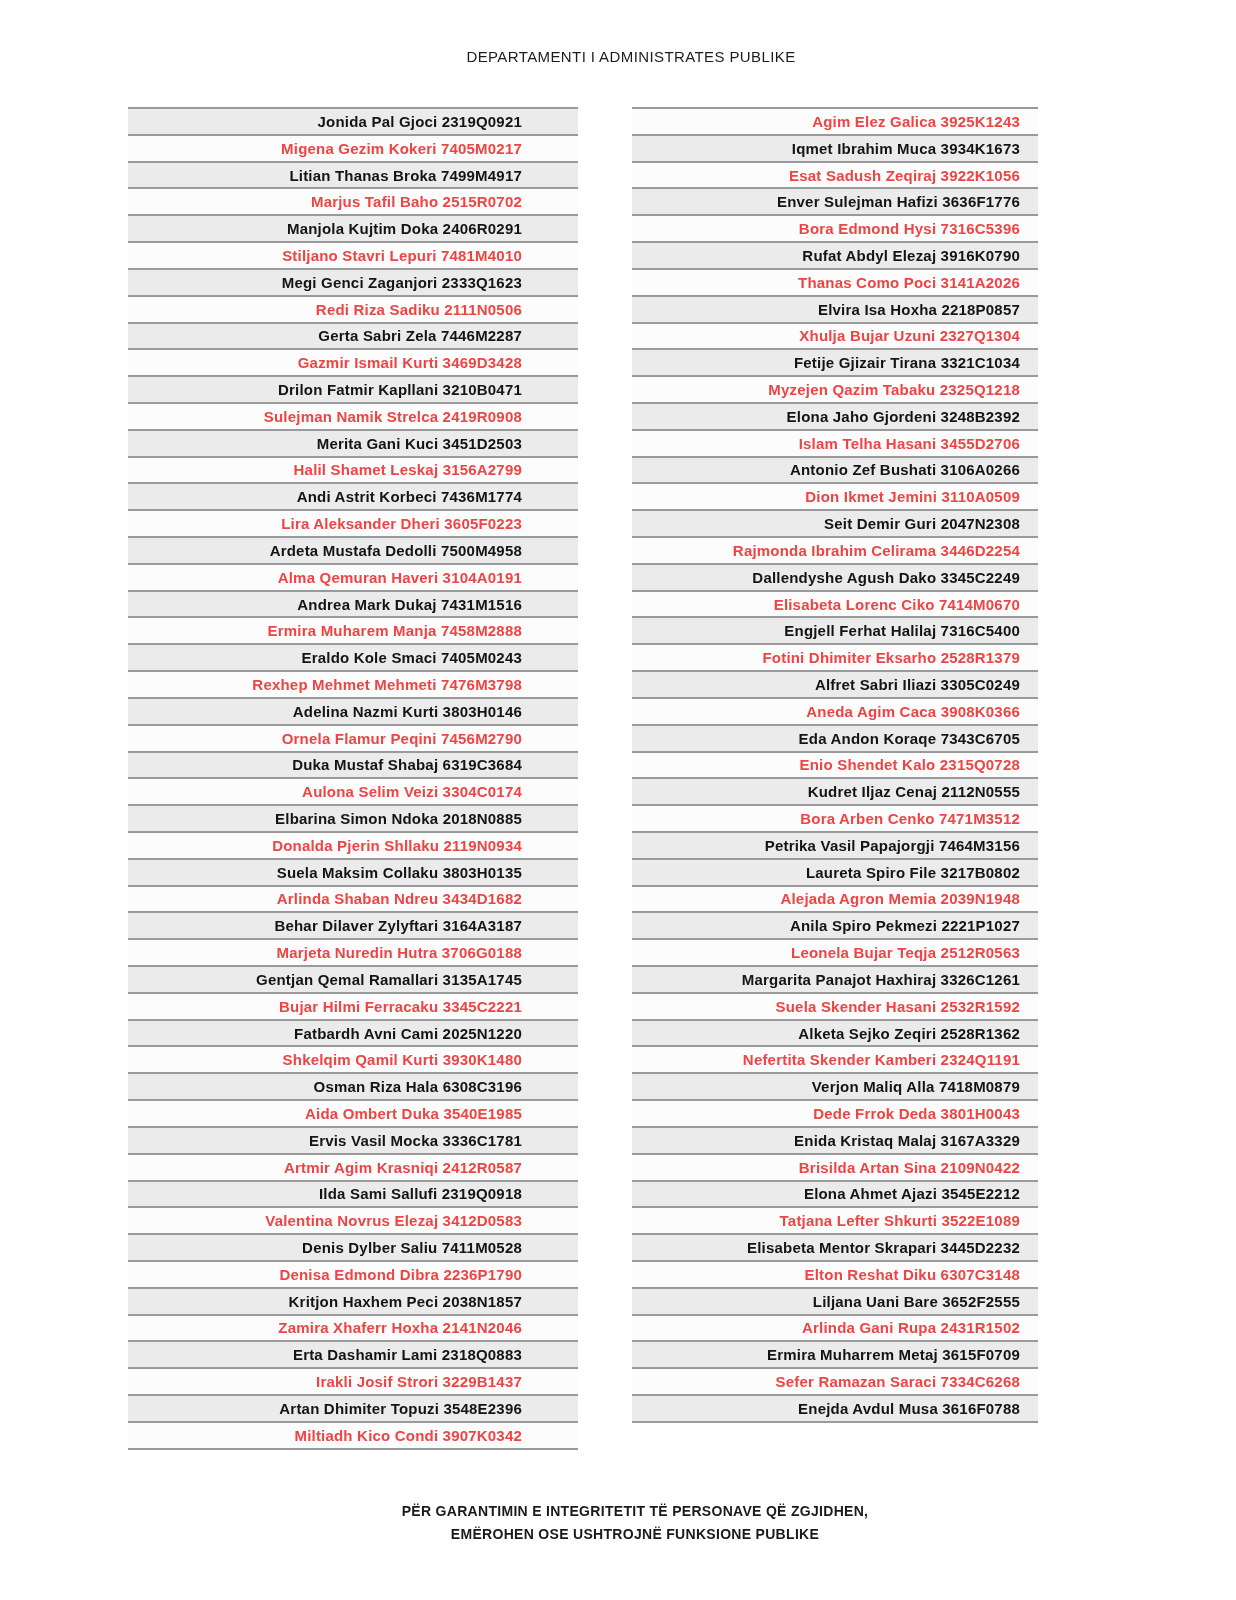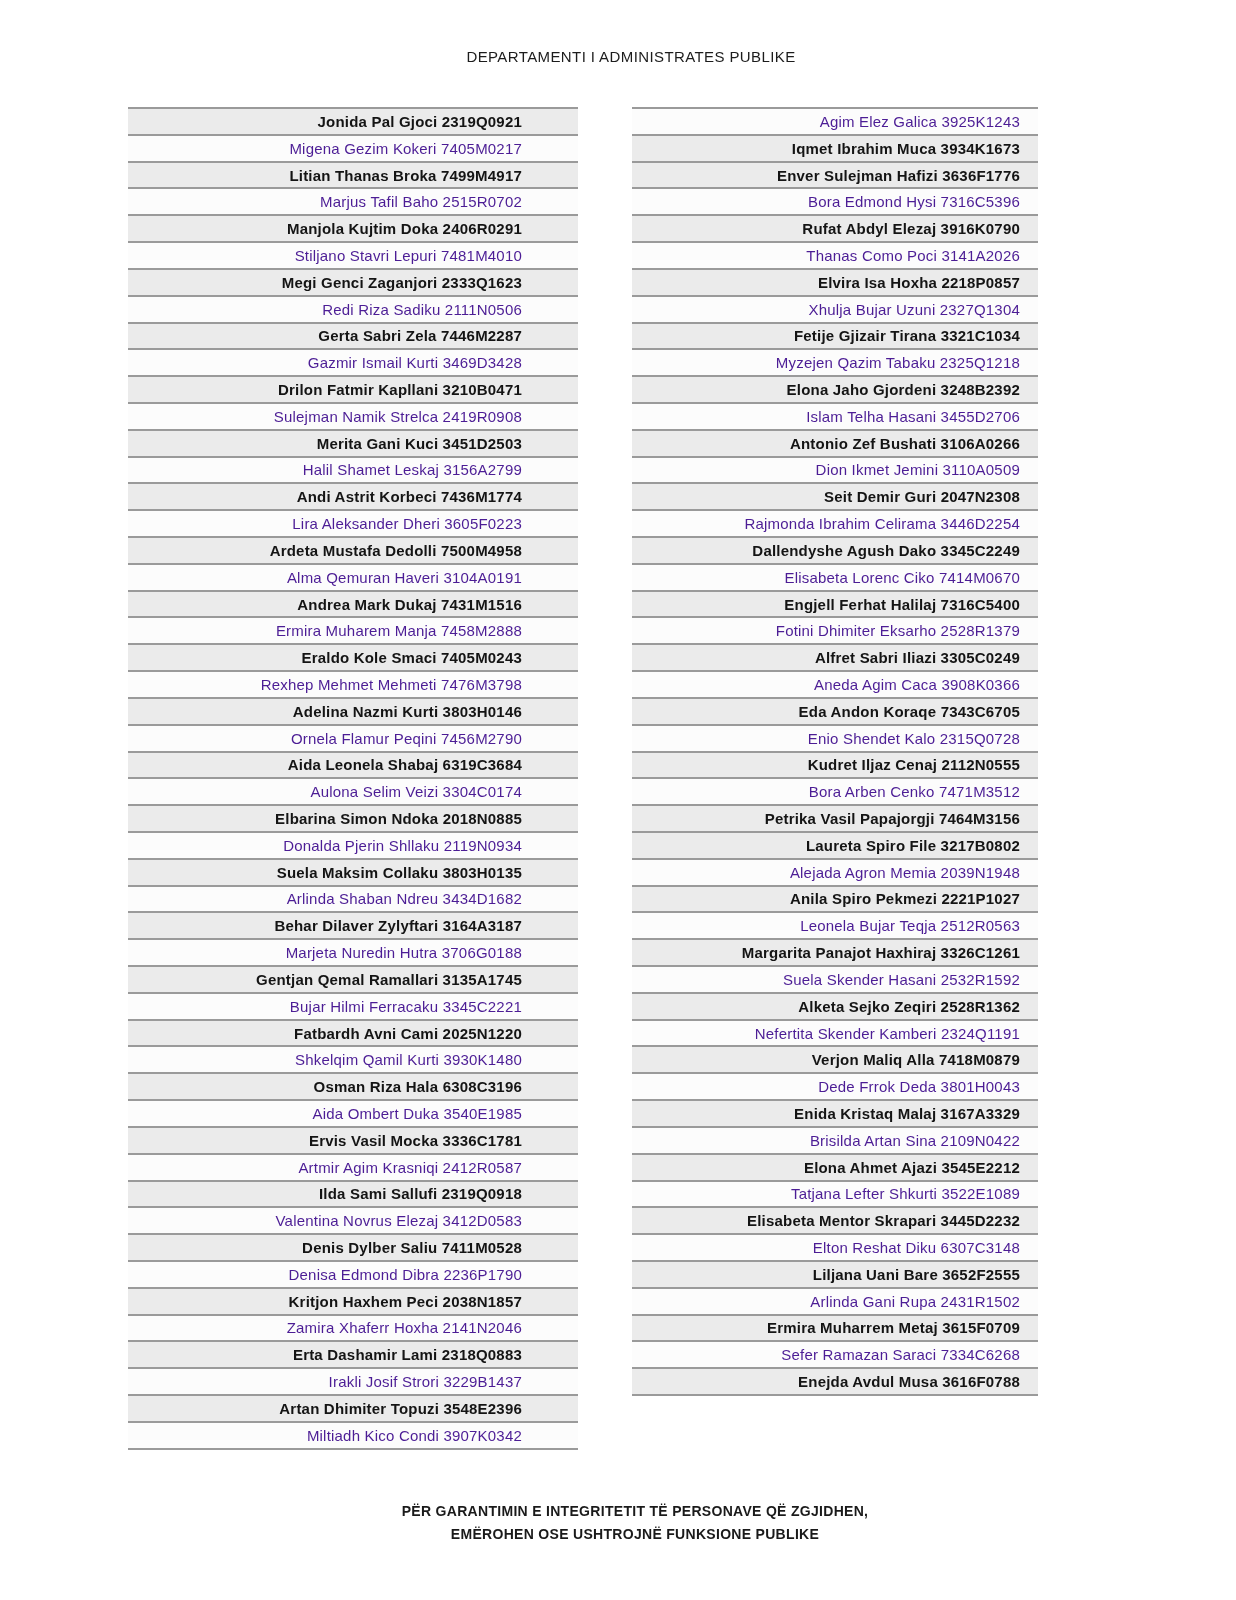--- a/index.html
+++ b/index.html
@@ -44,22 +44,22 @@
   }
   .col-left  .row { padding-right: 56px; }
   .col-right .row { padding-right: 18px; }
   .row.bold {
     background: #ebebeb;
     font-weight: bold;
     color: #141414;
   }
   .row.plain {
     background: #fcfcfc;
-    font-weight: normal;
-    color: #4c1d95;
+    font-weight: bold;
+    color: #ef4444;
   }
   .footer {
     position: absolute;
     top: 1500px;
     left: 0;
     right: 0;
     margin-left: 34px;
     text-align: center;
     font-weight: bold;
     font-size: 14px;
@@ -93,21 +93,21 @@
       <div class="row bold">Andi Astrit Korbeci 7436M1774</div>
       <div class="row plain">Lira Aleksander Dheri 3605F0223</div>
       <div class="row bold">Ardeta Mustafa Dedolli 7500M4958</div>
       <div class="row plain">Alma Qemuran Haveri 3104A0191</div>
       <div class="row bold">Andrea Mark Dukaj 7431M1516</div>
       <div class="row plain">Ermira Muharem Manja 7458M2888</div>
       <div class="row bold">Eraldo Kole Smaci 7405M0243</div>
       <div class="row plain">Rexhep Mehmet Mehmeti 7476M3798</div>
       <div class="row bold">Adelina Nazmi Kurti 3803H0146</div>
       <div class="row plain">Ornela Flamur Peqini 7456M2790</div>
-      <div class="row bold">Aida Leonela Shabaj 6319C3684</div>
+      <div class="row bold">Duka Mustaf Shabaj 6319C3684</div>
       <div class="row plain">Aulona Selim Veizi 3304C0174</div>
       <div class="row bold">Elbarina Simon Ndoka 2018N0885</div>
       <div class="row plain">Donalda Pjerin Shllaku 2119N0934</div>
       <div class="row bold">Suela Maksim Collaku 3803H0135</div>
       <div class="row plain">Arlinda Shaban Ndreu 3434D1682</div>
       <div class="row bold">Behar Dilaver Zylyftari 3164A3187</div>
       <div class="row plain">Marjeta Nuredin Hutra 3706G0188</div>
       <div class="row bold">Gentjan Qemal Ramallari 3135A1745</div>
       <div class="row plain">Bujar Hilmi Ferracaku 3345C2221</div>
       <div class="row bold">Fatbardh Avni Cami 2025N1220</div>
@@ -124,20 +124,21 @@
       <div class="row plain">Zamira Xhaferr Hoxha 2141N2046</div>
       <div class="row bold">Erta Dashamir Lami 2318Q0883</div>
       <div class="row plain">Irakli Josif Strori 3229B1437</div>
       <div class="row bold">Artan Dhimiter Topuzi 3548E2396</div>
       <div class="row plain">Miltiadh Kico Condi 3907K0342</div>
   </div>
 
   <div class="col col-right">
     <div class="row plain">Agim Elez Galica 3925K1243</div>
       <div class="row bold">Iqmet Ibrahim Muca 3934K1673</div>
+      <div class="row plain">Esat Sadush Zeqiraj 3922K1056</div>
       <div class="row bold">Enver Sulejman Hafizi 3636F1776</div>
       <div class="row plain">Bora Edmond Hysi 7316C5396</div>
       <div class="row bold">Rufat Abdyl Elezaj 3916K0790</div>
       <div class="row plain">Thanas Como Poci 3141A2026</div>
       <div class="row bold">Elvira Isa Hoxha 2218P0857</div>
       <div class="row plain">Xhulja Bujar Uzuni 2327Q1304</div>
       <div class="row bold">Fetije Gjizair Tirana 3321C1034</div>
       <div class="row plain">Myzejen Qazim Tabaku 2325Q1218</div>
       <div class="row bold">Elona Jaho Gjordeni 3248B2392</div>
       <div class="row plain">Islam Telha Hasani 3455D2706</div>

